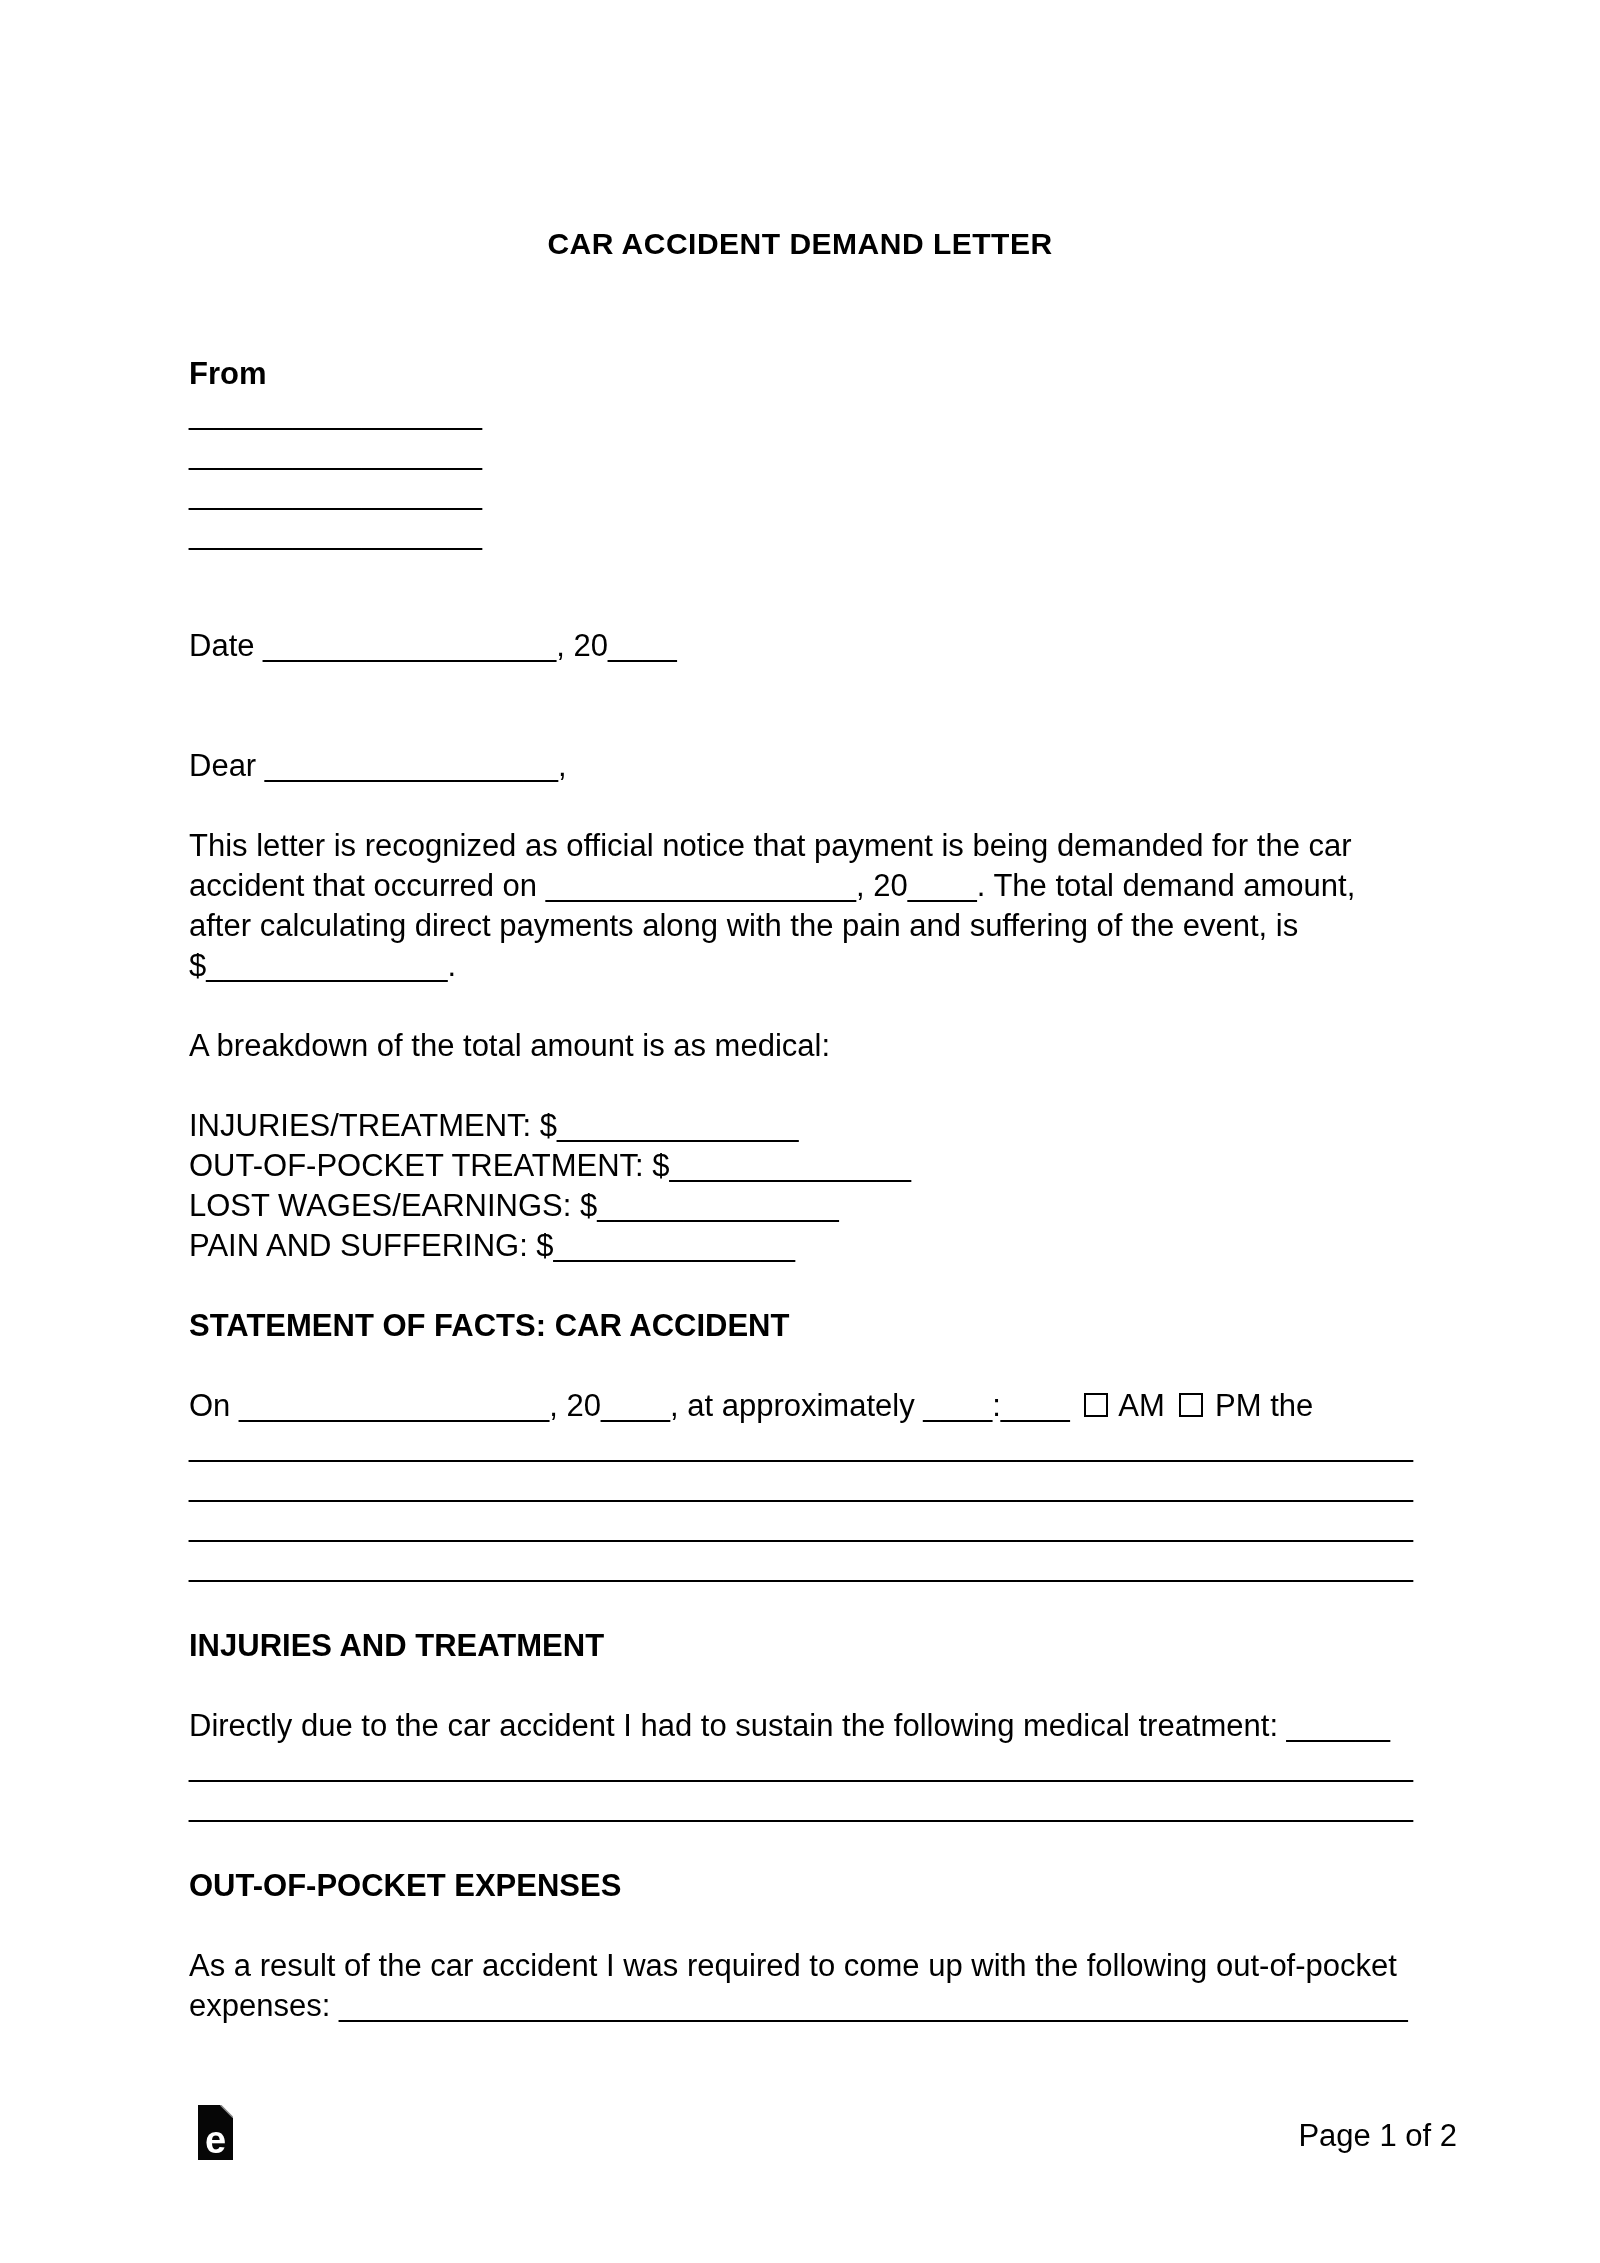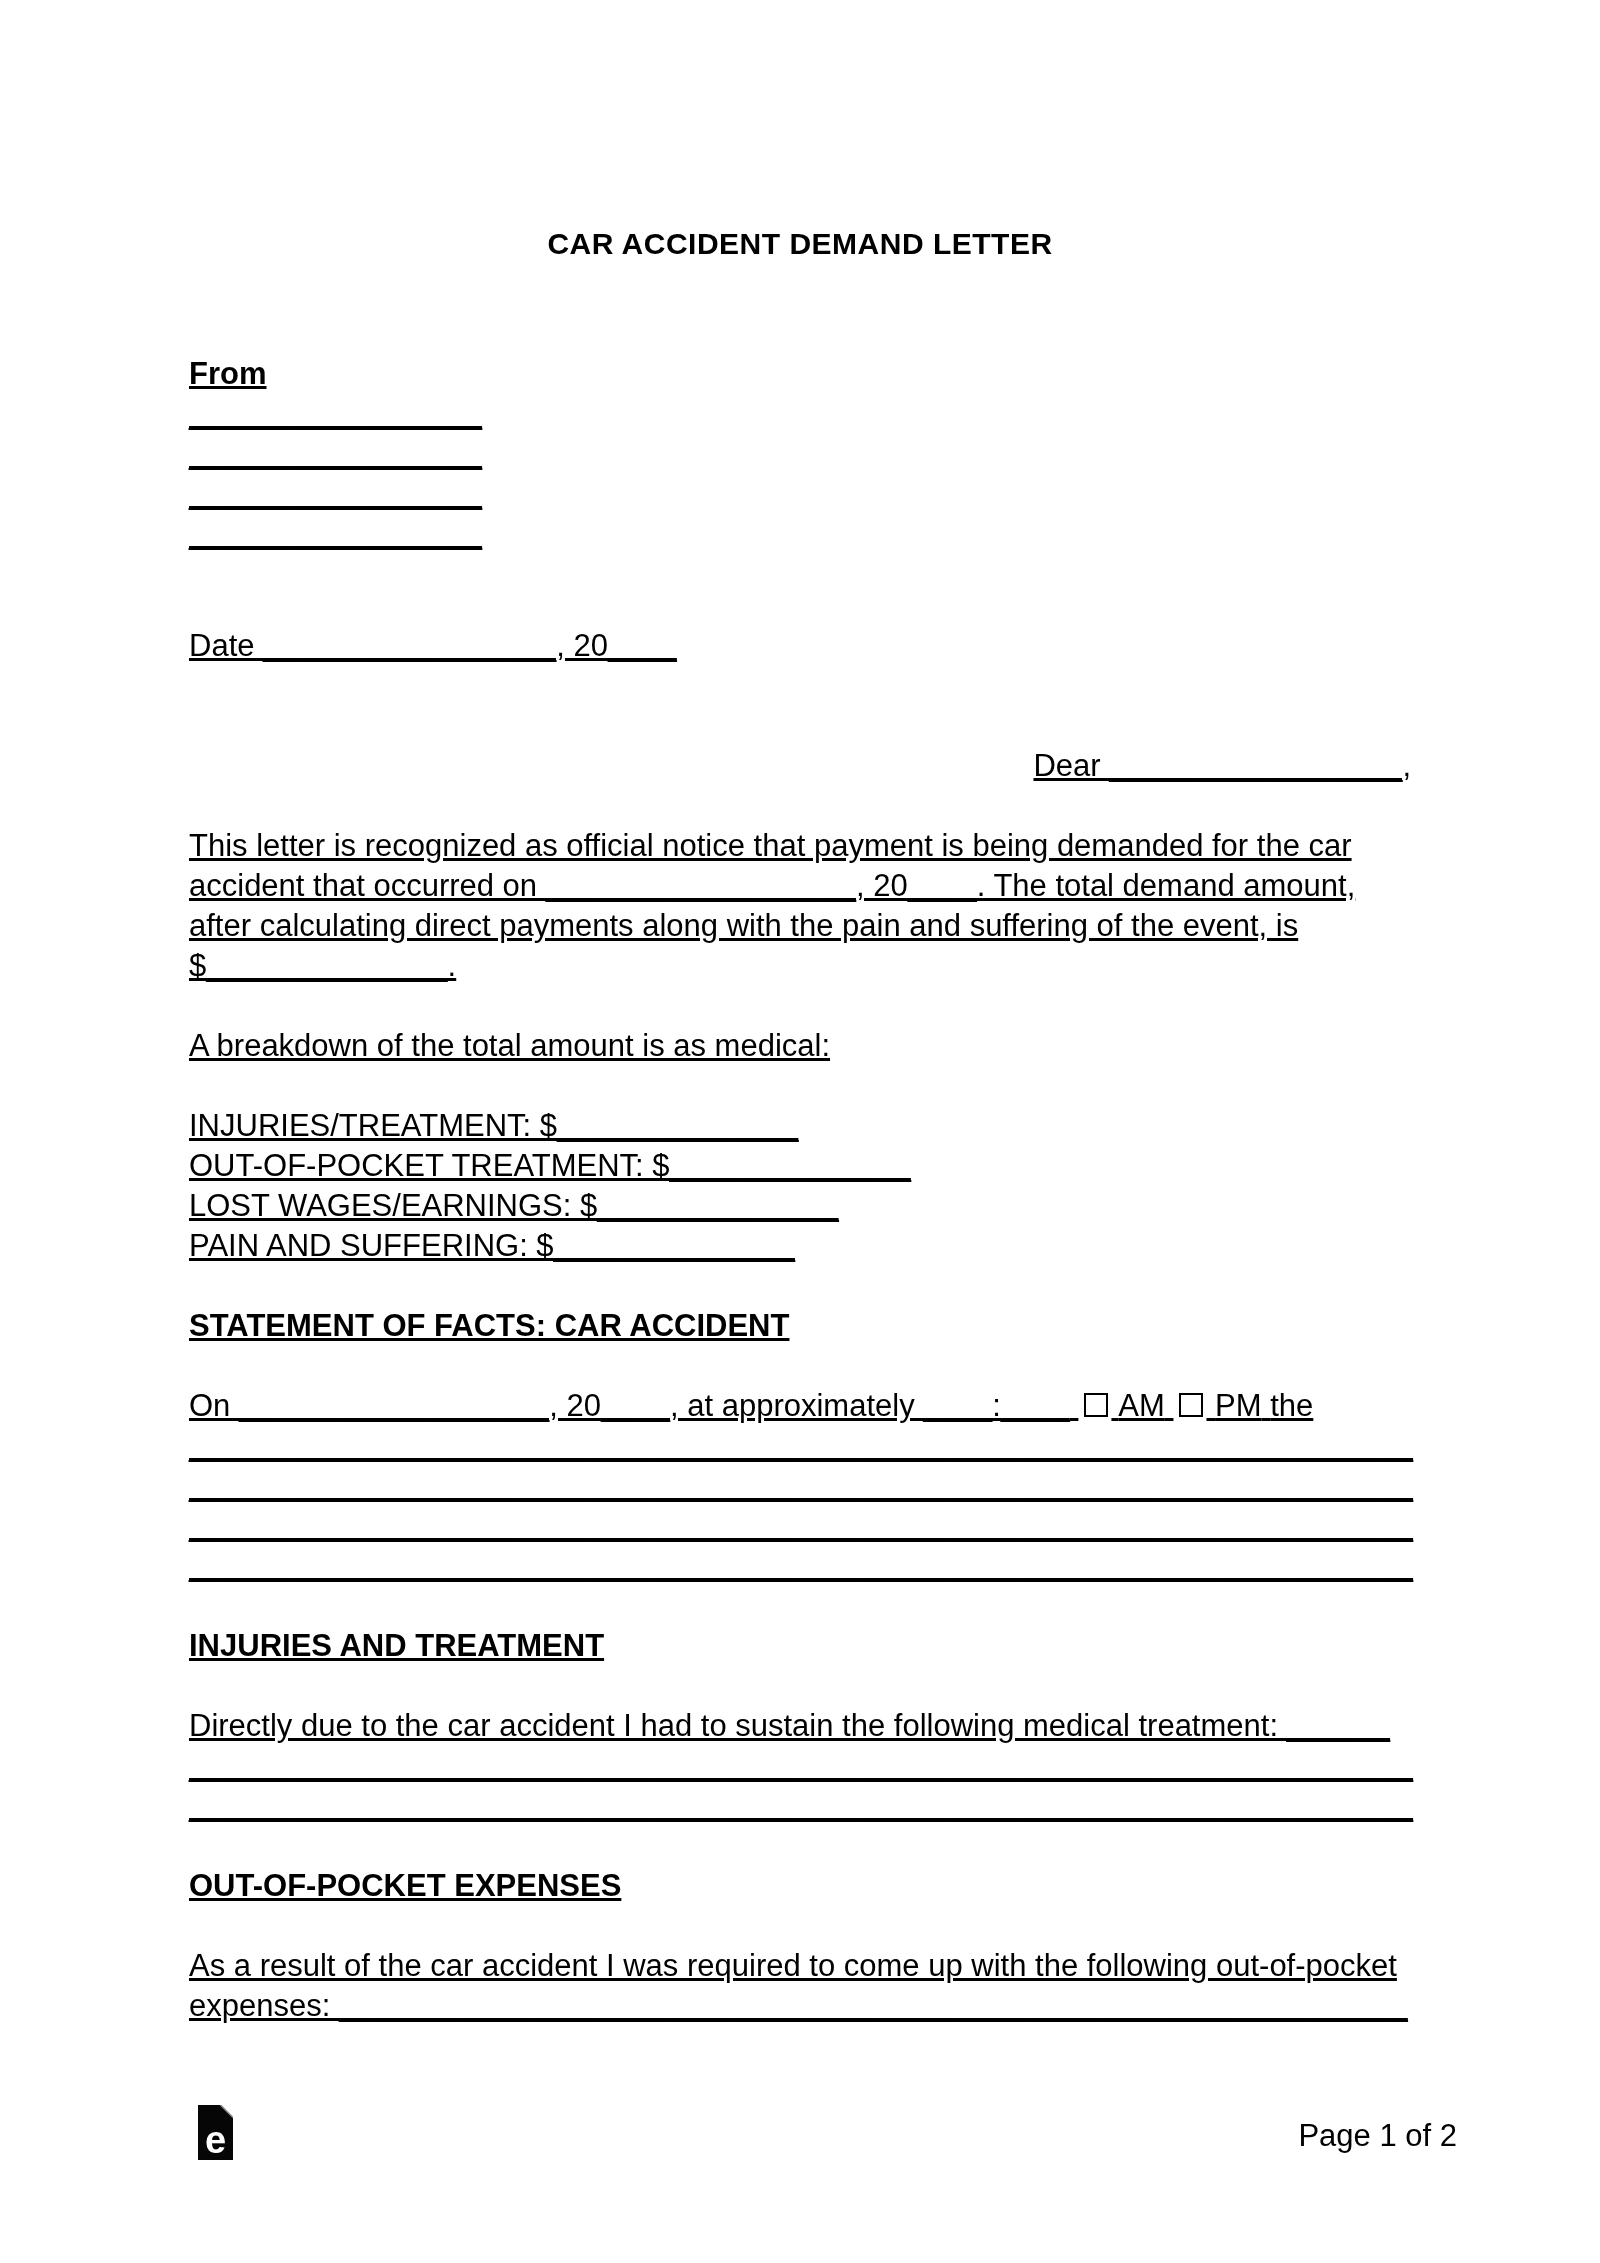--- a/index.html
+++ b/index.html
@@ -13,34 +13,34 @@
     font-size: 31px;
     line-height: 40px;
     overflow: hidden;
   }
   .content {
     position: absolute;
     left: 189px;
     top: 218px;
     width: 1222px;
   }
-  .line { white-space: nowrap; margin: 0; text-decoration: underline; }
+  .line { white-space: nowrap; margin: 0; }
   .title {
     font-size: 30px;
     line-height: 52px;
     font-weight: bold;
     letter-spacing: 0.5px;
     text-align: center;
     margin: 0;
     white-space: nowrap;
   }
   .bold { font-weight: bold; }
   .mt-from  { margin-top: 84px; }
   .mt-date  { margin-top: 72px; }
-  .mt-dear  { margin-top: 80px; text-align: right; }
+  .mt-dear  { margin-top: 80px; }
   .mt-block { margin-top: 40px; }
   .cb {
     display: inline-block;
     width: 20px;
     height: 20px;
     border: 2px solid #000;
     vertical-align: -1px;
     margin: 0 3px 0 6px;
     background: #fff;
   }

